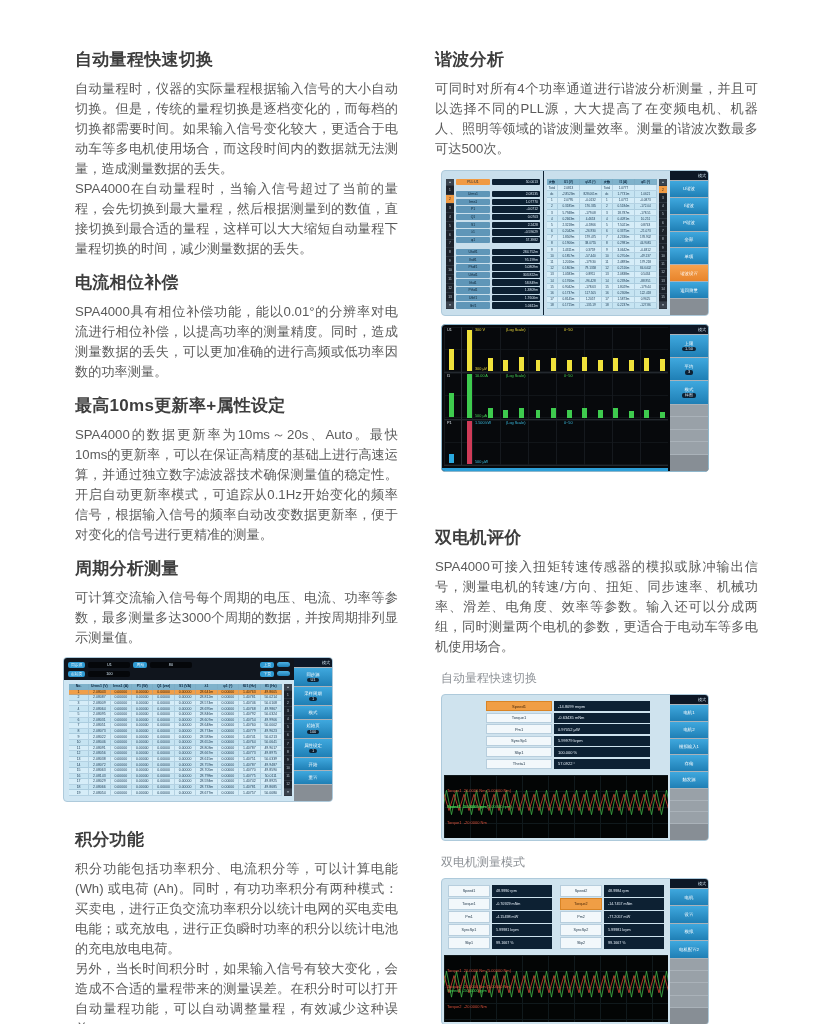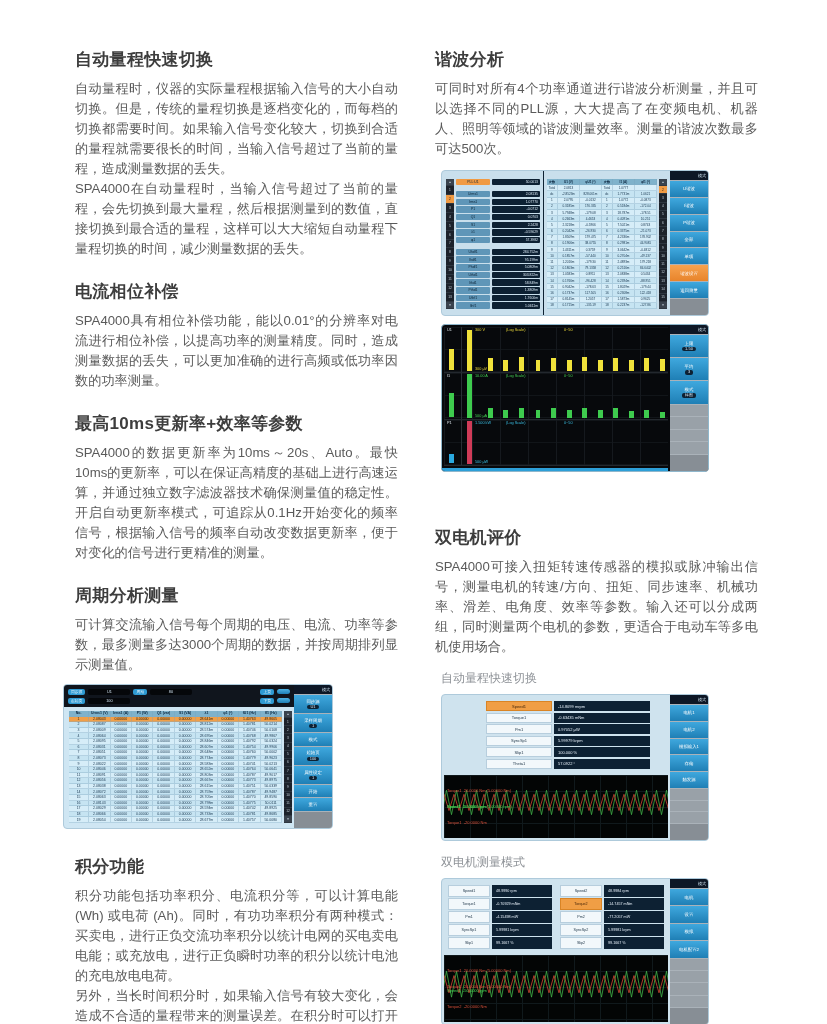--- a/index.html
+++ b/index.html
@@ -4,21 +4,21 @@
 <style>
   html,body{margin:0;padding:0;background:#ffffff;}
   body{font-family:"Liberation Sans","DejaVu Sans",sans-serif;}
   .page{position:relative;width:827px;height:1024px;background:#ffffff;overflow:hidden;}
   .col{position:absolute;top:40px;width:323px;}
   .col-left{left:75px;}
   .col-right{left:435px;}
   .sec-title{font-size:17px;font-weight:700;color:#3d3d3d;margin:0 0 8px 0;letter-spacing:.3px;}
   .sec-p{font-size:13.2px;color:#5a5a5a;line-height:20px;margin:0;text-align:justify;}
   .sec{margin-top:8px;}
-  .sec+.sec, .gap-sec{margin-top:21px;}
+  .sec+.sec, .gap-sec{margin-top:12px;}
   .cap{font-size:12px;color:#8f9398;margin:13px 0 7px 6px;}
 
   
   .shot{position:relative;border:1px solid #aecadb;border-radius:4px;overflow:hidden;background:#cfe6f3;box-sizing:border-box;}
   .shot.cycle{width:270px;height:145px;margin:9px 0 0 -12px;}
   .shot.harm{width:268px;height:146px;margin:11px 0 0 6px;background:#c9dfec;}
   .shot.hchart{width:268px;height:148px;margin:8px 0 0 6px;background:#07090c;border-color:#8fb7cc;}
   .shot.motor{width:268px;height:147px;margin:0 0 0 6px;background:#cfe3ee;}
 
   
@@ -105,31 +105,31 @@
 </style>
 </head>
 <body>
 
 <div class="page">
 
   <div class="col col-left">
 
     <section class="sec">
       <h2 class="sec-title">自动量程快速切换</h2>
-      <p class="sec-p">自动量程时，仪器的实际量程根据输入信号的大小自动切换。但是，传统的量程切换是逐档变化的，而每档的切换都需要时间。如果输入信号变化较大，切换到合适的量程就需要很长的时间，当输入信号超过了当前的量程，造成测量数据的丢失。</p>
+      <p class="sec-p">自动量程时，仪器的实际量程根据输入信号的大小自动切换。但是，传统的量程切换是逐档变化的，而每档的切换都需要时间。如果输入信号变化较大，更适合于电动车等多电机使用场合，而这段时间内的数据就无法测量，造成测量数据的丢失。</p>
       <p class="sec-p">SPA4000在自动量程时，当输入信号超过了当前的量程，会先切换到最大量程，然后根据测量到的数值，直接切换到最合适的量程，这样可以大大缩短自动量程下量程切换的时间，减少测量数据的丢失。</p>
     </section>
 
     <section class="sec">
       <h2 class="sec-title">电流相位补偿</h2>
       <p class="sec-p">SPA4000具有相位补偿功能，能以0.01°的分辨率对电流进行相位补偿，以提高功率的测量精度。同时，造成测量数据的丢失，可以更加准确的进行高频或低功率因数的功率测量。</p>
     </section>
 
     <section class="sec">
-      <h2 class="sec-title">最高10ms更新率+效率等参数</h2>
+      <h2 class="sec-title">最高10ms更新率+属性设定</h2>
       <p class="sec-p">SPA4000的数据更新率为10ms～20s、Auto。最快10ms的更新率，可以在保证高精度的基础上进行高速运算，并通过独立数字滤波器技术确保测量值的稳定性。开启自动更新率模式，可追踪从0.1Hz开始变化的频率信号，根据输入信号的频率自动改变数据更新率，便于对变化的信号进行更精准的测量。</p>
     </section>
 
     <section class="sec">
       <h2 class="sec-title">周期分析测量</h2>
       <p class="sec-p">可计算交流输入信号每个周期的电压、电流、功率等参数，最多测量多达3000个周期的数据，并按周期排列显示测量值。</p>
     </section>
 
     <div class="shot cycle">
       <div class="tb" id="cycle-topbar">

